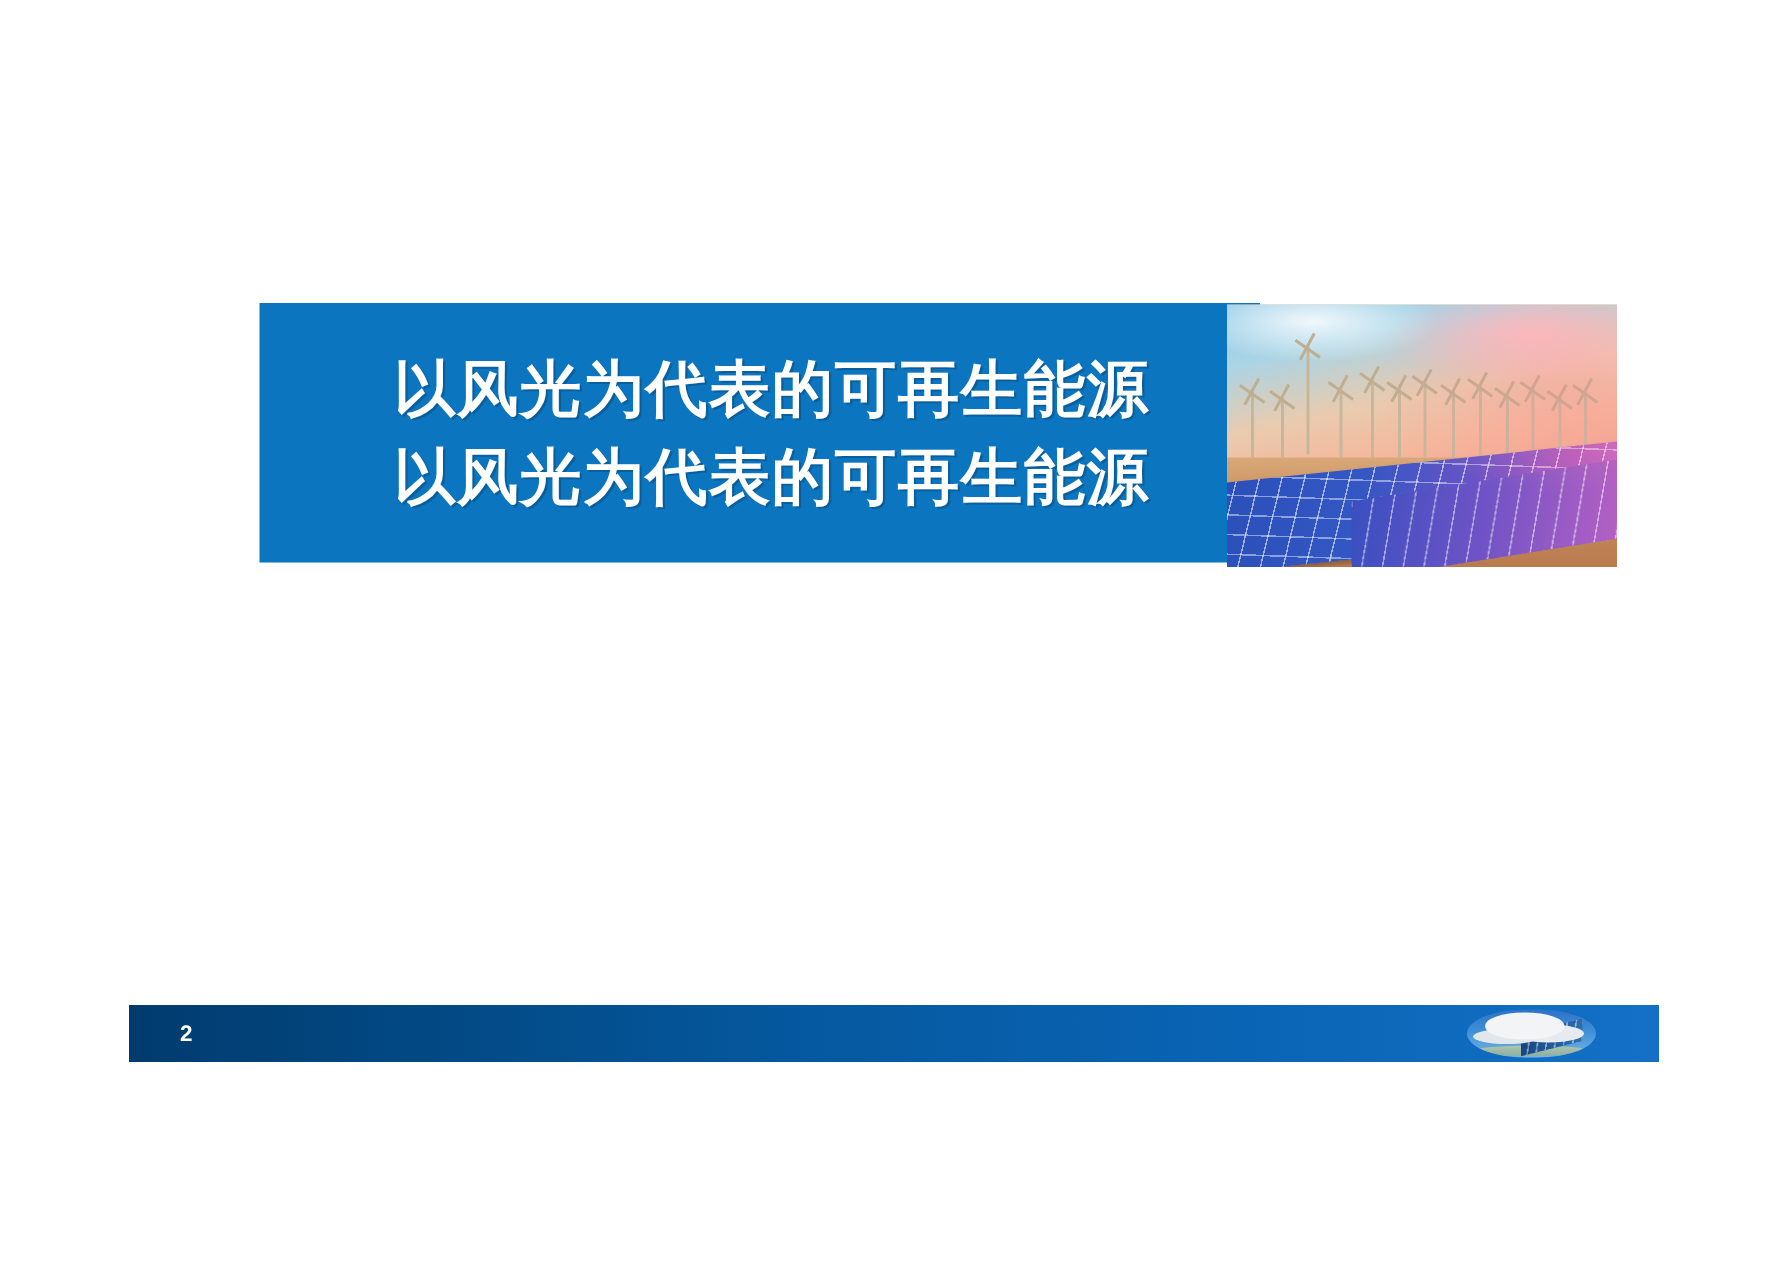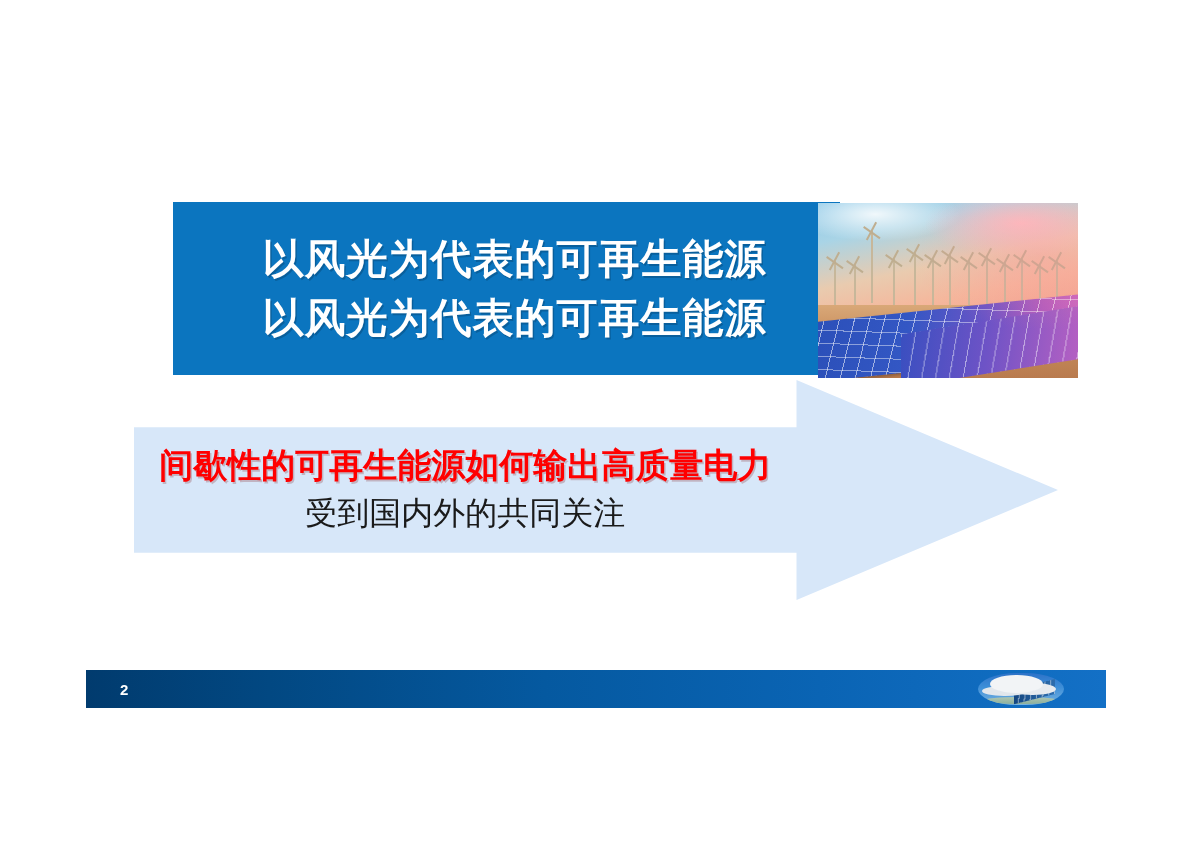--- a/index.html
+++ b/index.html
@@ -254,27 +254,20 @@
     <div class="turbine" style="left:186px;top:60px;height:42px;"></div>
     <div class="turbine" style="left:203px;top:56px;height:46px;"></div>
     <div class="turbine" style="left:221px;top:62px;height:40px;"></div>
     <div class="turbine" style="left:238px;top:58px;height:44px;"></div>
 
     <div class="photo-panels"></div>
     <div class="photo-panels2"></div>
     <div class="photo-haze"></div>
   </div>
 
-  <div class="arrow-callout">
-    <div class="arrow-shape"></div>
-    <div class="arrow-text">
-      <div class="arrow-line-1">间歇性的可再生能源如何输出高质量电力</div>
-      <div class="arrow-line-2">受到国内外的共同关注</div>
-    </div>
-  </div>
 
   <div class="footer-bar">
     <div class="slide-number">2</div>
     <div class="footer-logo">
       <div class="logo-ground"></div>
       <div class="logo-panel"></div>
       <div class="logo-cloud"></div>
     </div>
   </div>
 

